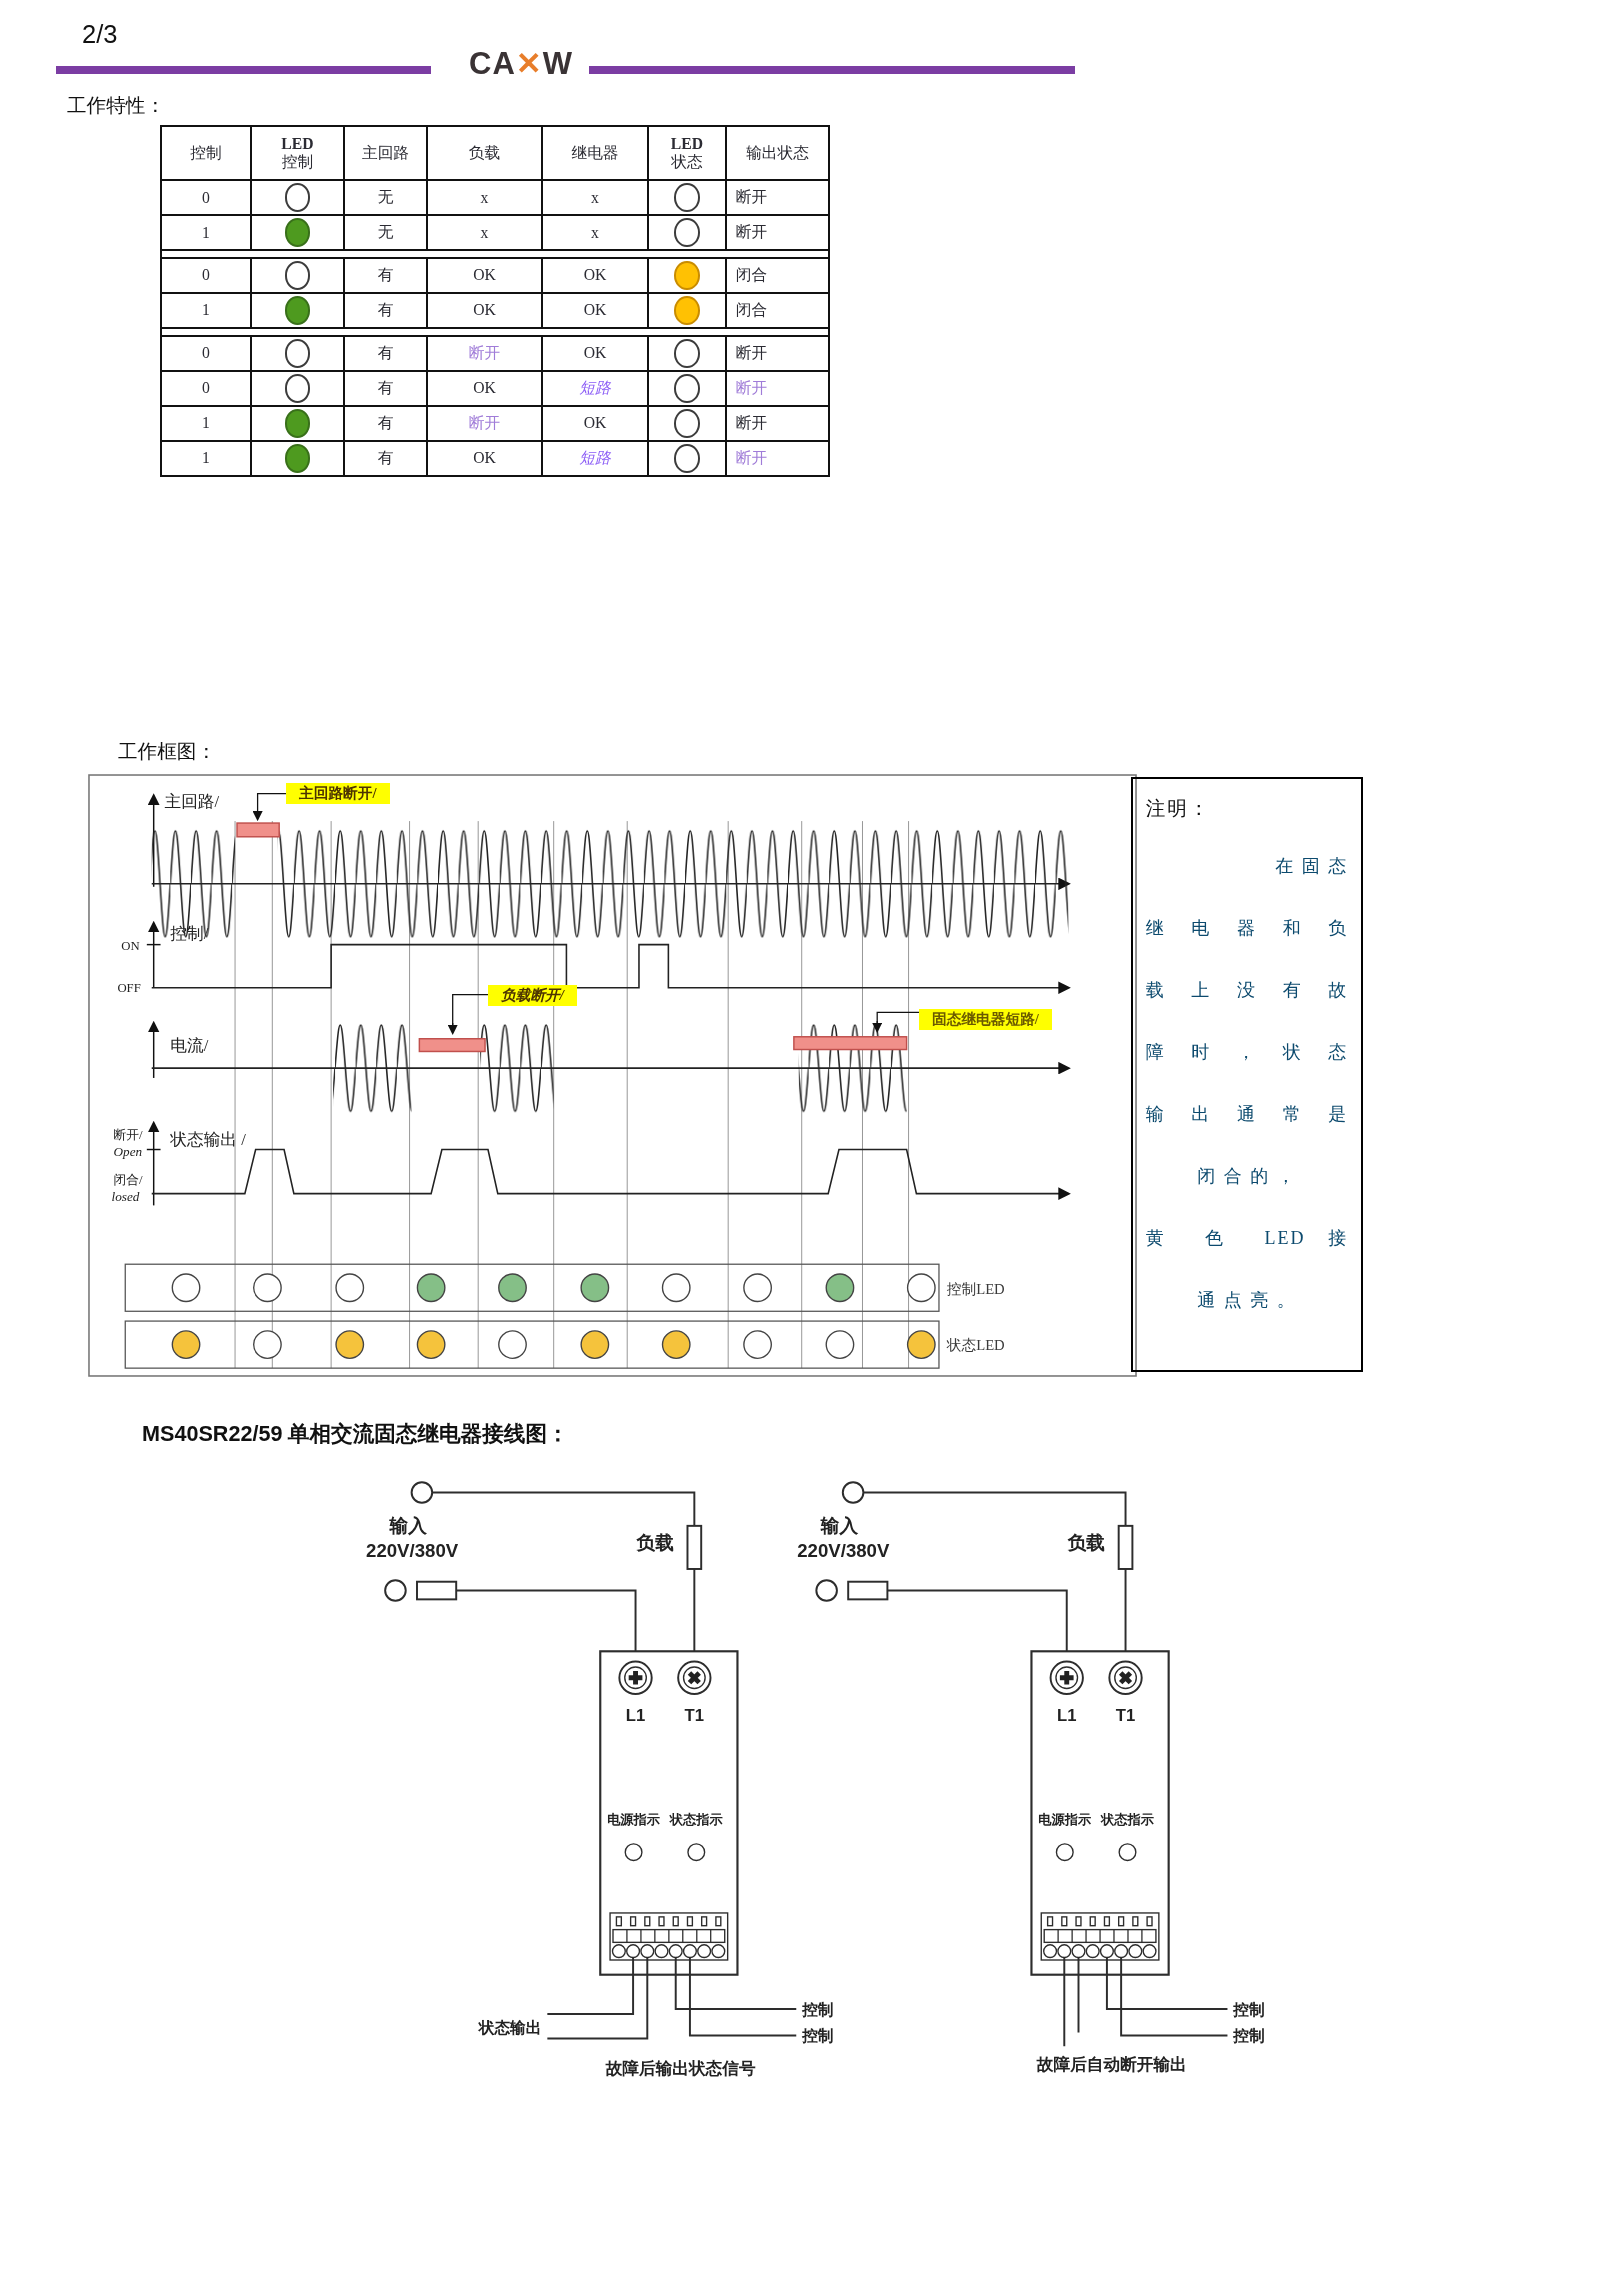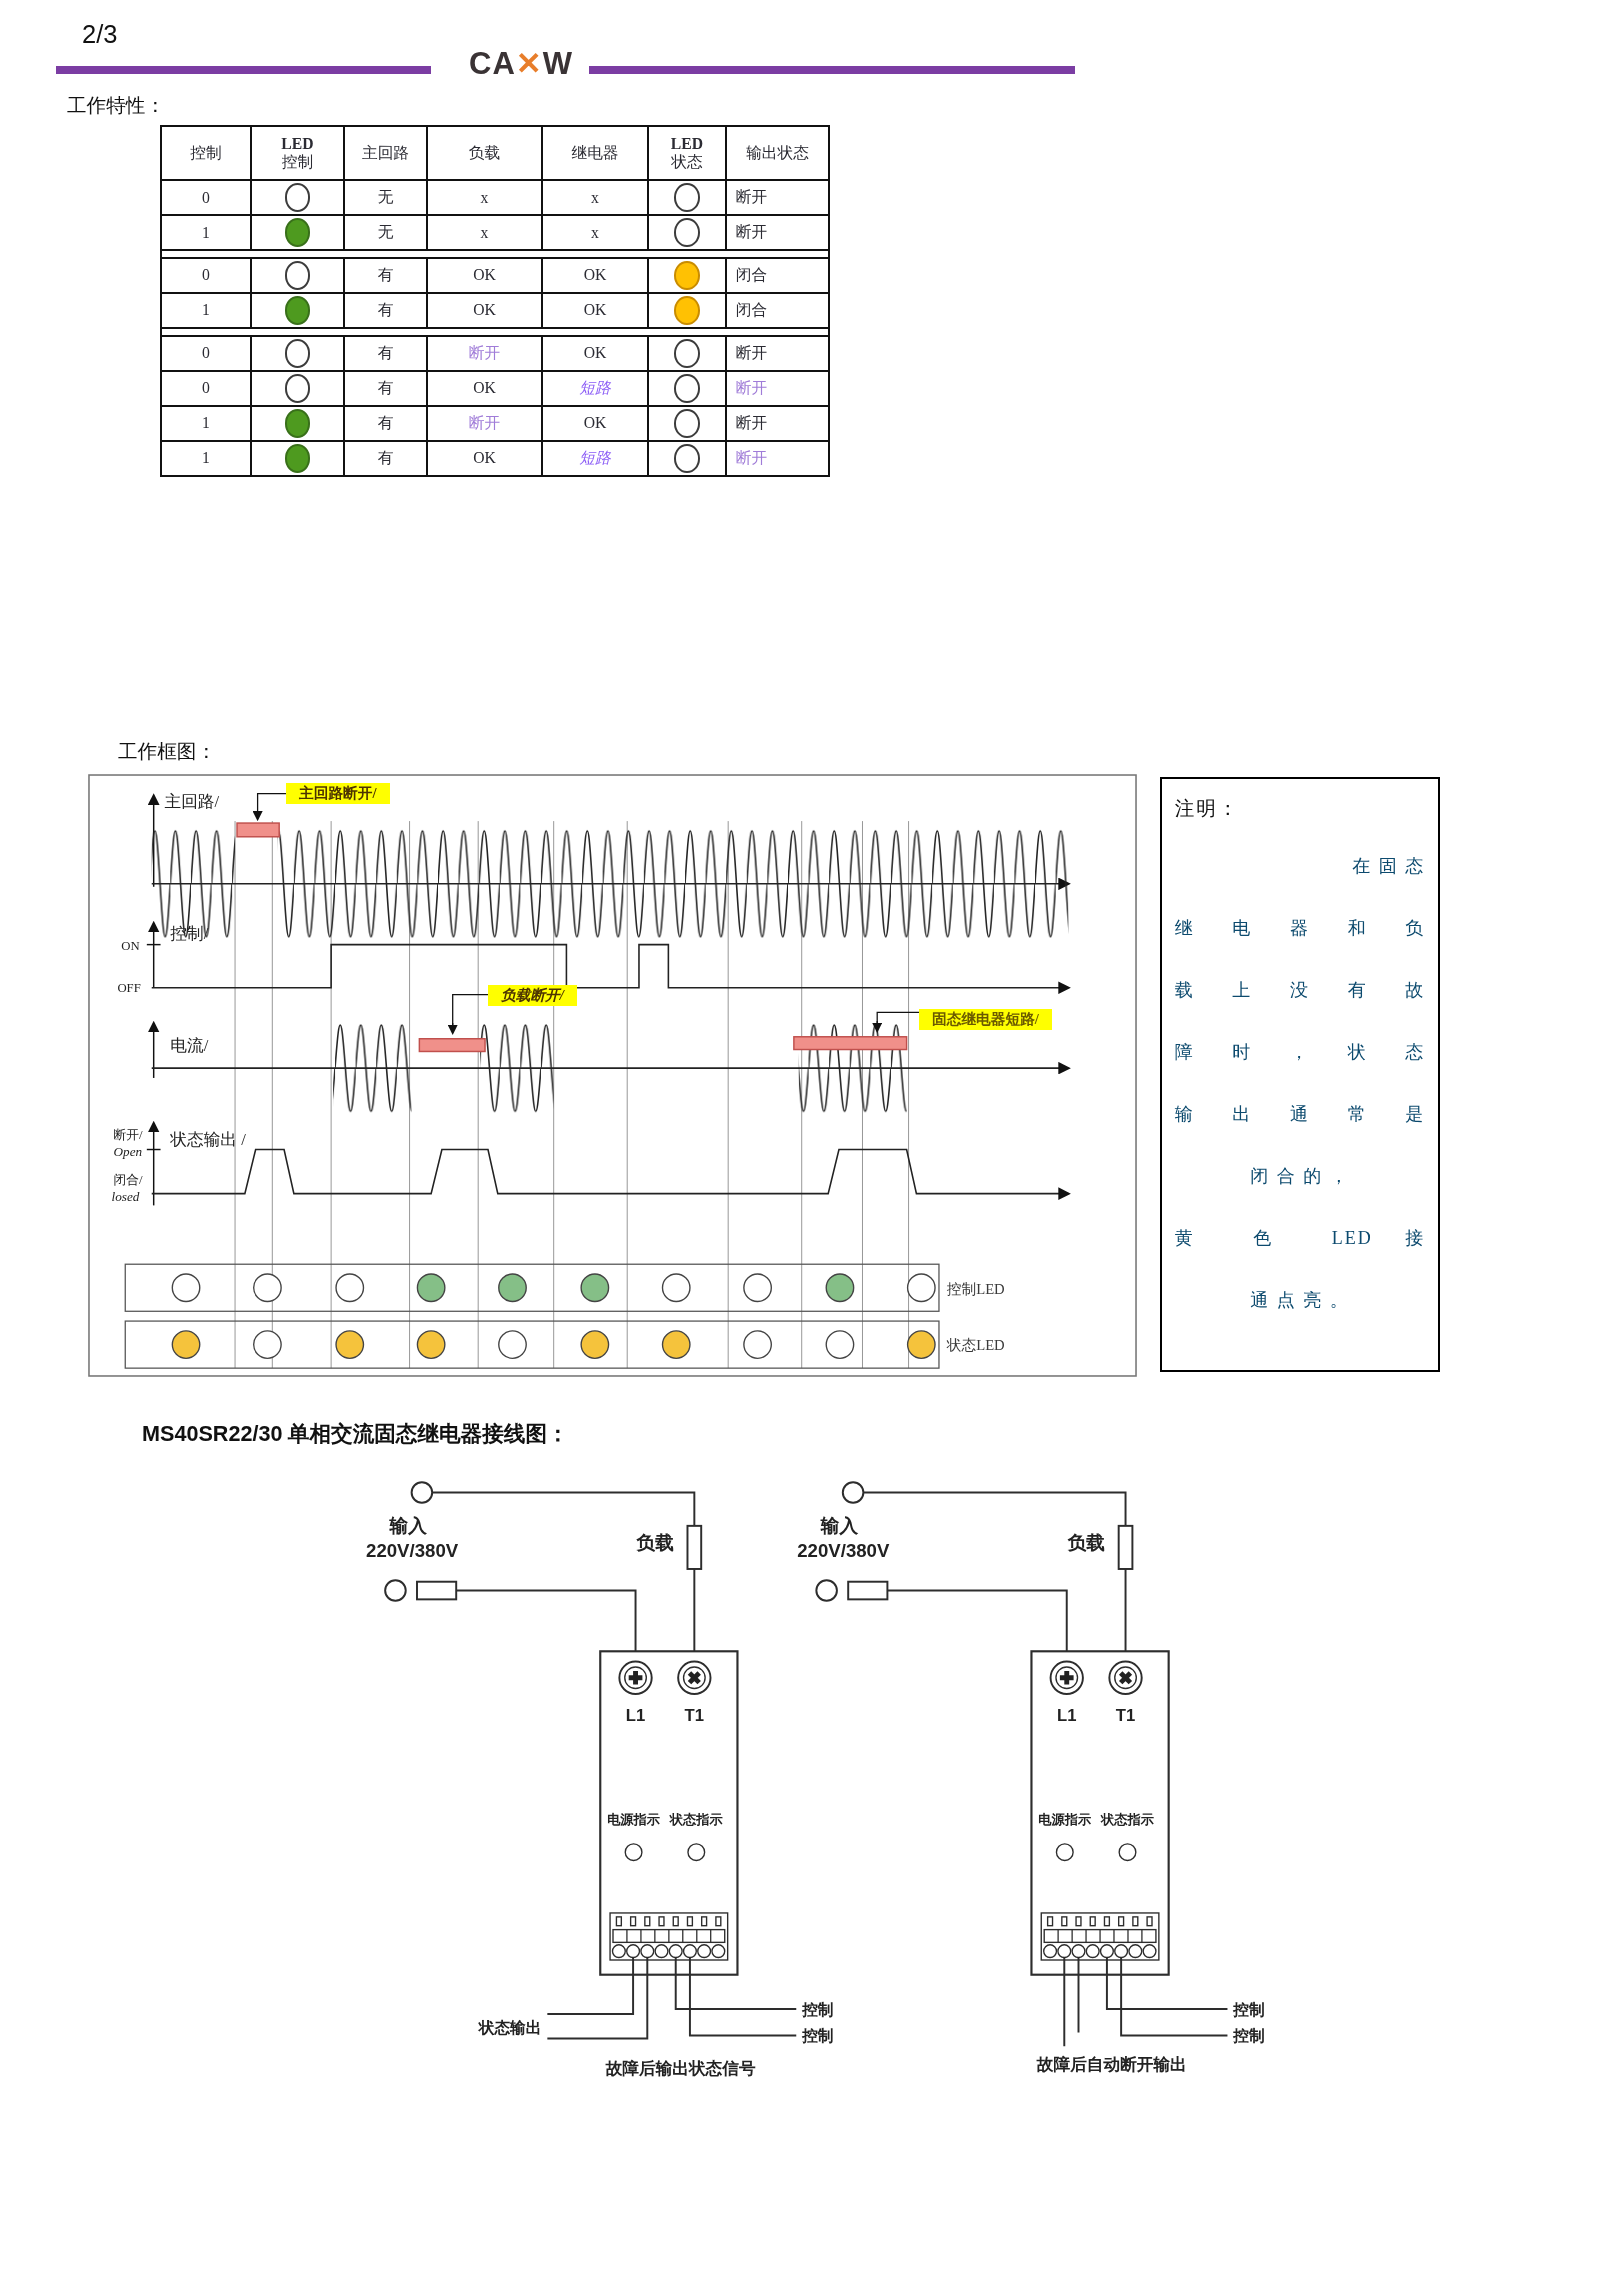--- a/index.html
+++ b/index.html
@@ -53,21 +53,21 @@
   #timing circle[data-color="yellow"]{fill:#F5C33C;}
   #timing circle[data-color="white"]{fill:#fff;}
   .t17{font-family:"Liberation Serif",serif;font-size:17px;fill:#222;}
   .t13{font-family:"Liberation Serif",serif;font-size:13px;fill:#222;}
   .t13i{font-family:"Liberation Serif",serif;font-size:13.5px;font-style:italic;fill:#222;}
   .t15{font-family:"Liberation Serif",serif;font-size:15px;fill:#3a3a3a;}
   .ylab{position:absolute;background:#FFFF00;color:#4d3400;font-size:14.7px;font-weight:bold;
         padding:1px 13px;font-family:"Liberation Serif",serif;white-space:nowrap;}
 
   
-  #notebox{left:1160px;top:777px;width:280px;height:595px;border:2.9px solid #000;
+  #notebox{left:1131px;top:777px;width:232px;height:595px;border:2.9px solid #000;
            box-sizing:border-box;padding:15.7px 12.7px 9.8px 12.7px;}
   #note-title{font-size:19.6px;color:#111;letter-spacing:2px;margin-bottom:13.7px;}
   .nline{font-size:18px;color:#0c4a6e;height:62px;line-height:62px;letter-spacing:2px;}
   .nj{text-align:justify;text-align-last:justify;}
   .nr{text-align:right;}
   .nl{text-align:center;}
 
   
   #wiring{left:265px;top:1470px;}
   #wiring .w{stroke:#2d2d2d;stroke-width:2;fill:none;}
@@ -300,21 +300,21 @@
     <div class="nline nr">在 固 态</div>
     <div class="nline nj">继 电 器 和 负</div>
     <div class="nline nj">载 上 没 有 故</div>
     <div class="nline nj">障 时 ， 状 态</div>
     <div class="nline nj">输 出 通 常 是</div>
     <div class="nline nl">闭 合 的 ，</div>
     <div class="nline nj">黄 色 LED 接</div>
     <div class="nline nl">通 点 亮 。</div>
   </div>
 
-  <div class="abs h-serif" id="sec3-title"><span class="model">MS40SR22/30</span><span class="rest"> 单相交流固态继电器接线图：</span></div>
+  <div class="abs h-serif" id="sec3-title"><span class="model">MS40SR22/59</span><span class="rest"> 单相交流固态继电器接线图：</span></div>
 
   <svg class="abs" id="wiring" width="1088" height="637" viewBox="0 0 1110 650">
     <defs>
         <marker id="none"></marker>
       </defs>
 
     <g id="gInput">
       <circle class="comp" cx="160" cy="23" r="10.5"></circle>
       <path class="w" d="M170.5,23 H438 V57"></path>
       <rect class="comp" x="431" y="57" width="14" height="44"></rect>

